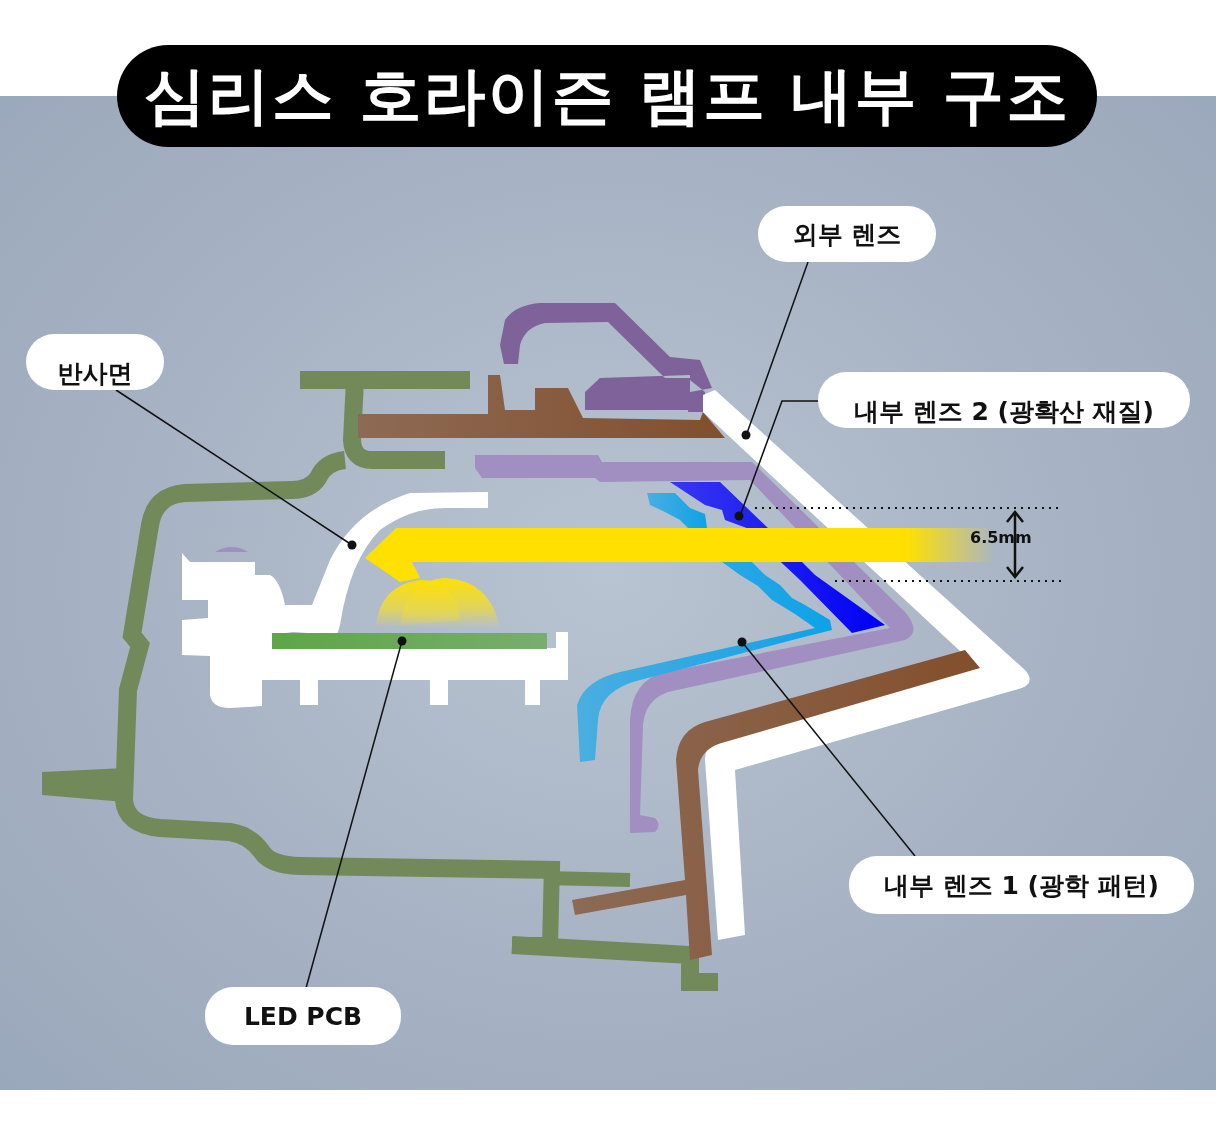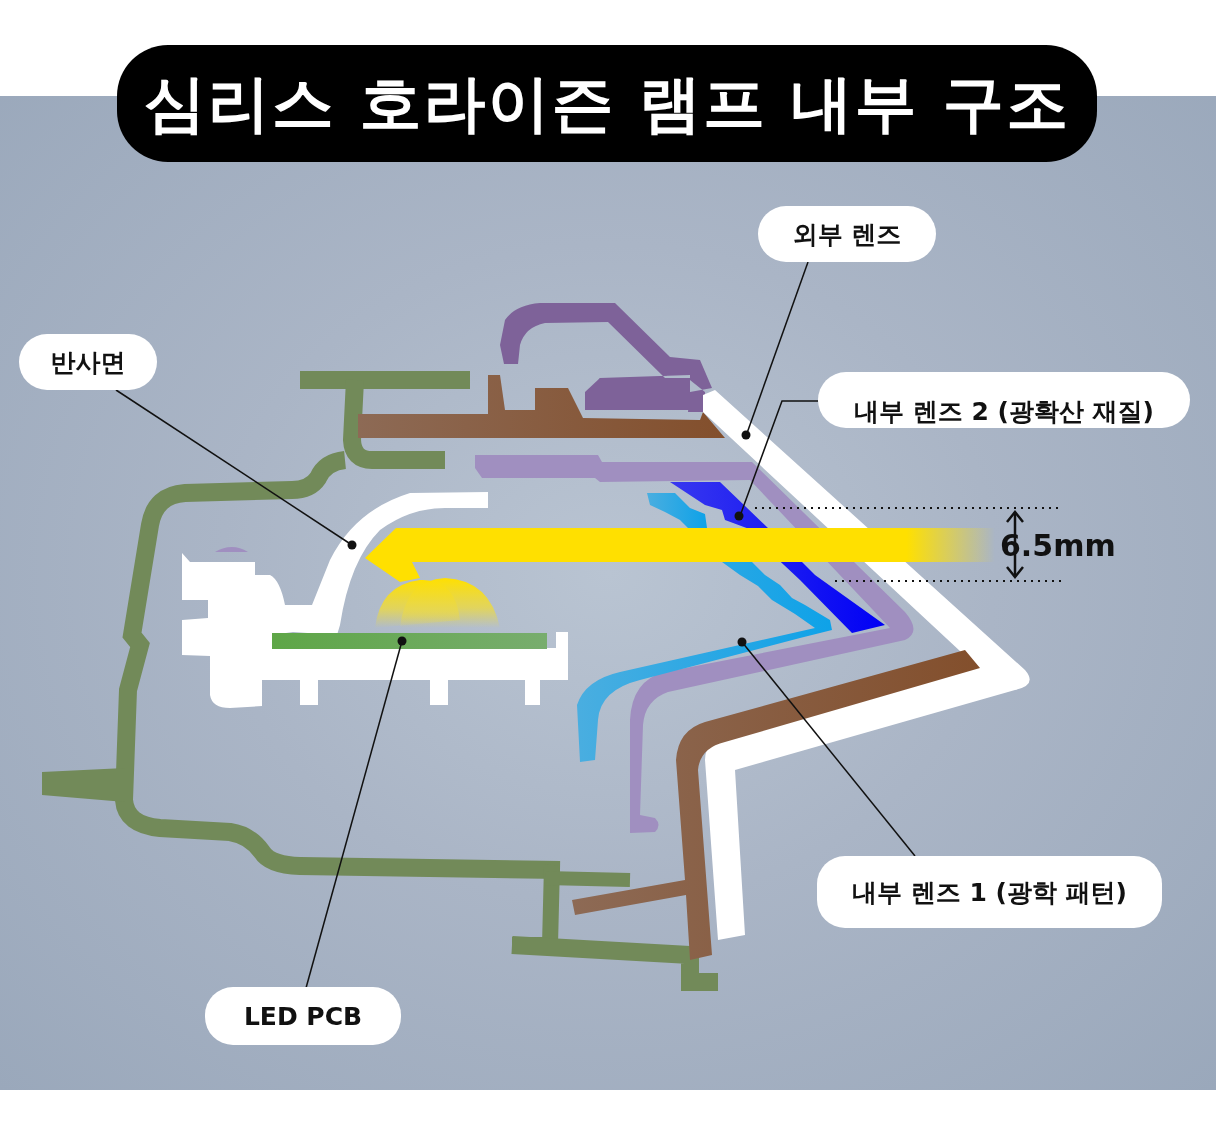--- a/index.html
+++ b/index.html
@@ -1,30 +1,30 @@
 <!DOCTYPE html>
 <html><head>
   <meta charset="utf-8">
   <style>
     html, body { margin: 0; padding: 0; background: #ffffff; }
     body { width: 1216px; height: 1130px; position: relative; overflow: hidden;
            font-family: "DejaVu Sans", "Liberation Sans", sans-serif; }
     .band { position: absolute; left: 0; top: 96px; width: 1216px; height: 994px;
             background: radial-gradient(ellipse at 50% 48%, #b9c4d2 0%, #aab5c6 45%, #9aa8bb 100%); }
-    .title-pill { position: absolute; left: 117px; top: 45px; width: 980px; height: 117px;
+    .title-pill { position: absolute; left: 117px; top: 45px; width: 980px; height: 102px;
                   background: #000; border-radius: 51px; display: flex; align-items: center;
                   justify-content: center; }
     .title-text { color: #fff; font-size: 62px; font-weight: bold; letter-spacing: 2px;
                   font-family: "DejaVu Sans", sans-serif; }
     svg.diagram { position: absolute; left: 0; top: 0; }
     .pill { position: absolute; background: #fff; border-radius: 28px; display: flex;
             align-items: center; justify-content: center; height: 56px;
             font-weight: bold; font-size: 25px; color: #111; white-space: nowrap; }
-    .dim-label { position: absolute; left: 1000px; top: 528px; font-weight: bold;
-                 font-size: 30px; color: #111; }
+    .dim-label { position: absolute; left: 970px; top: 528px; font-weight: bold;
+                 font-size: 16px; color: #111; }
   </style>
 </head>
 <body>
 
 <div class="band"></div>
 
 <svg class="diagram" width="1216" height="1130" viewBox="0 0 1216 1130">
   <defs>
     <linearGradient id="brownGrad" x1="0" y1="0" x2="1" y2="0">
       <stop offset="0" stop-color="#8d6a55"></stop>
@@ -145,25 +145,25 @@
 </div>
 
 <div class="pill" style="left:758px; top:206px; width:178px;text-align:right;">
   <span>외부 렌즈</span>
 </div>
 
 <div class="pill" style="left:818px; top:372px; width:372px;align-items:flex-end;">
   <span>내부 렌즈 2 (광확산 재질)</span>
 </div>
 
-<div class="pill" style="left:19px; top:334px; width:138px;">
+<div class="pill" style="left:26px; top:334px; width:138px;align-items:flex-end;">
   <span>반사면</span>
 </div>
 
-<div class="pill" style="left:817px; top:856px; width:345px; height:72px;">
+<div class="pill" style="left:849px; top:856px; width:345px; height:58px;">
   <span>내부 렌즈 1 (광학 패턴)</span>
 </div>
 
 <div class="pill" style="left:205px; top:987px; width:196px; height:58px;">
   <span>LED PCB</span>
 </div>
 
 <div class="dim-label">6.5mm</div>
 
 </body></html>

